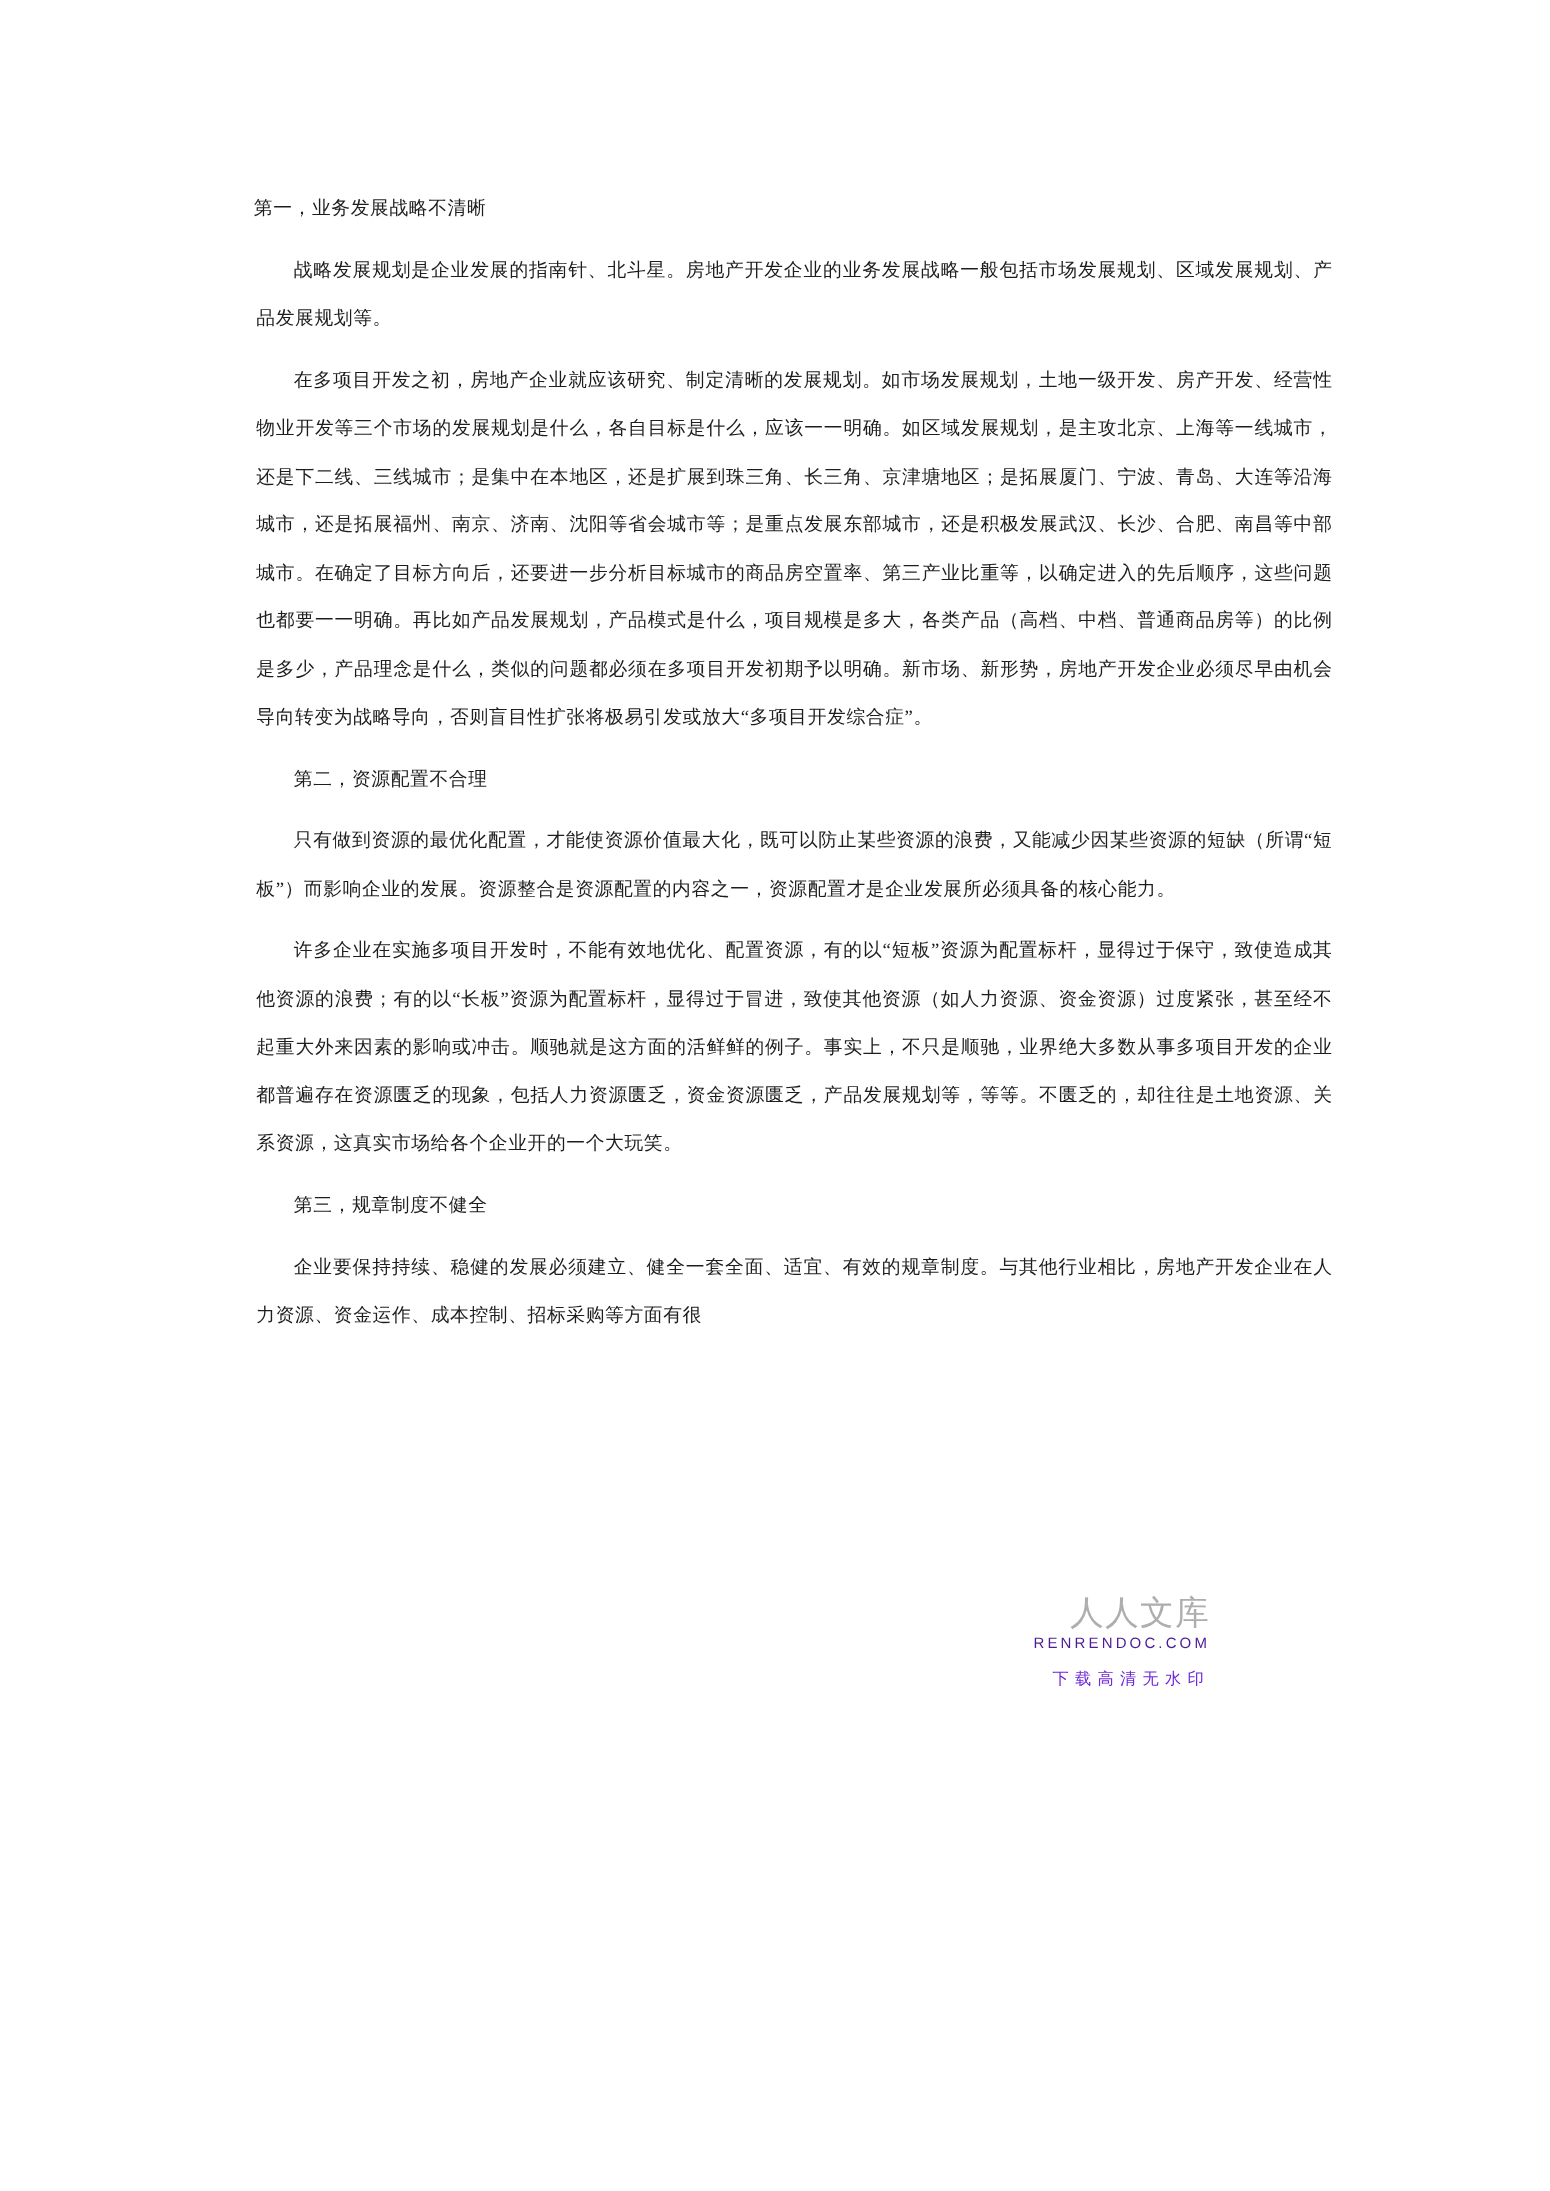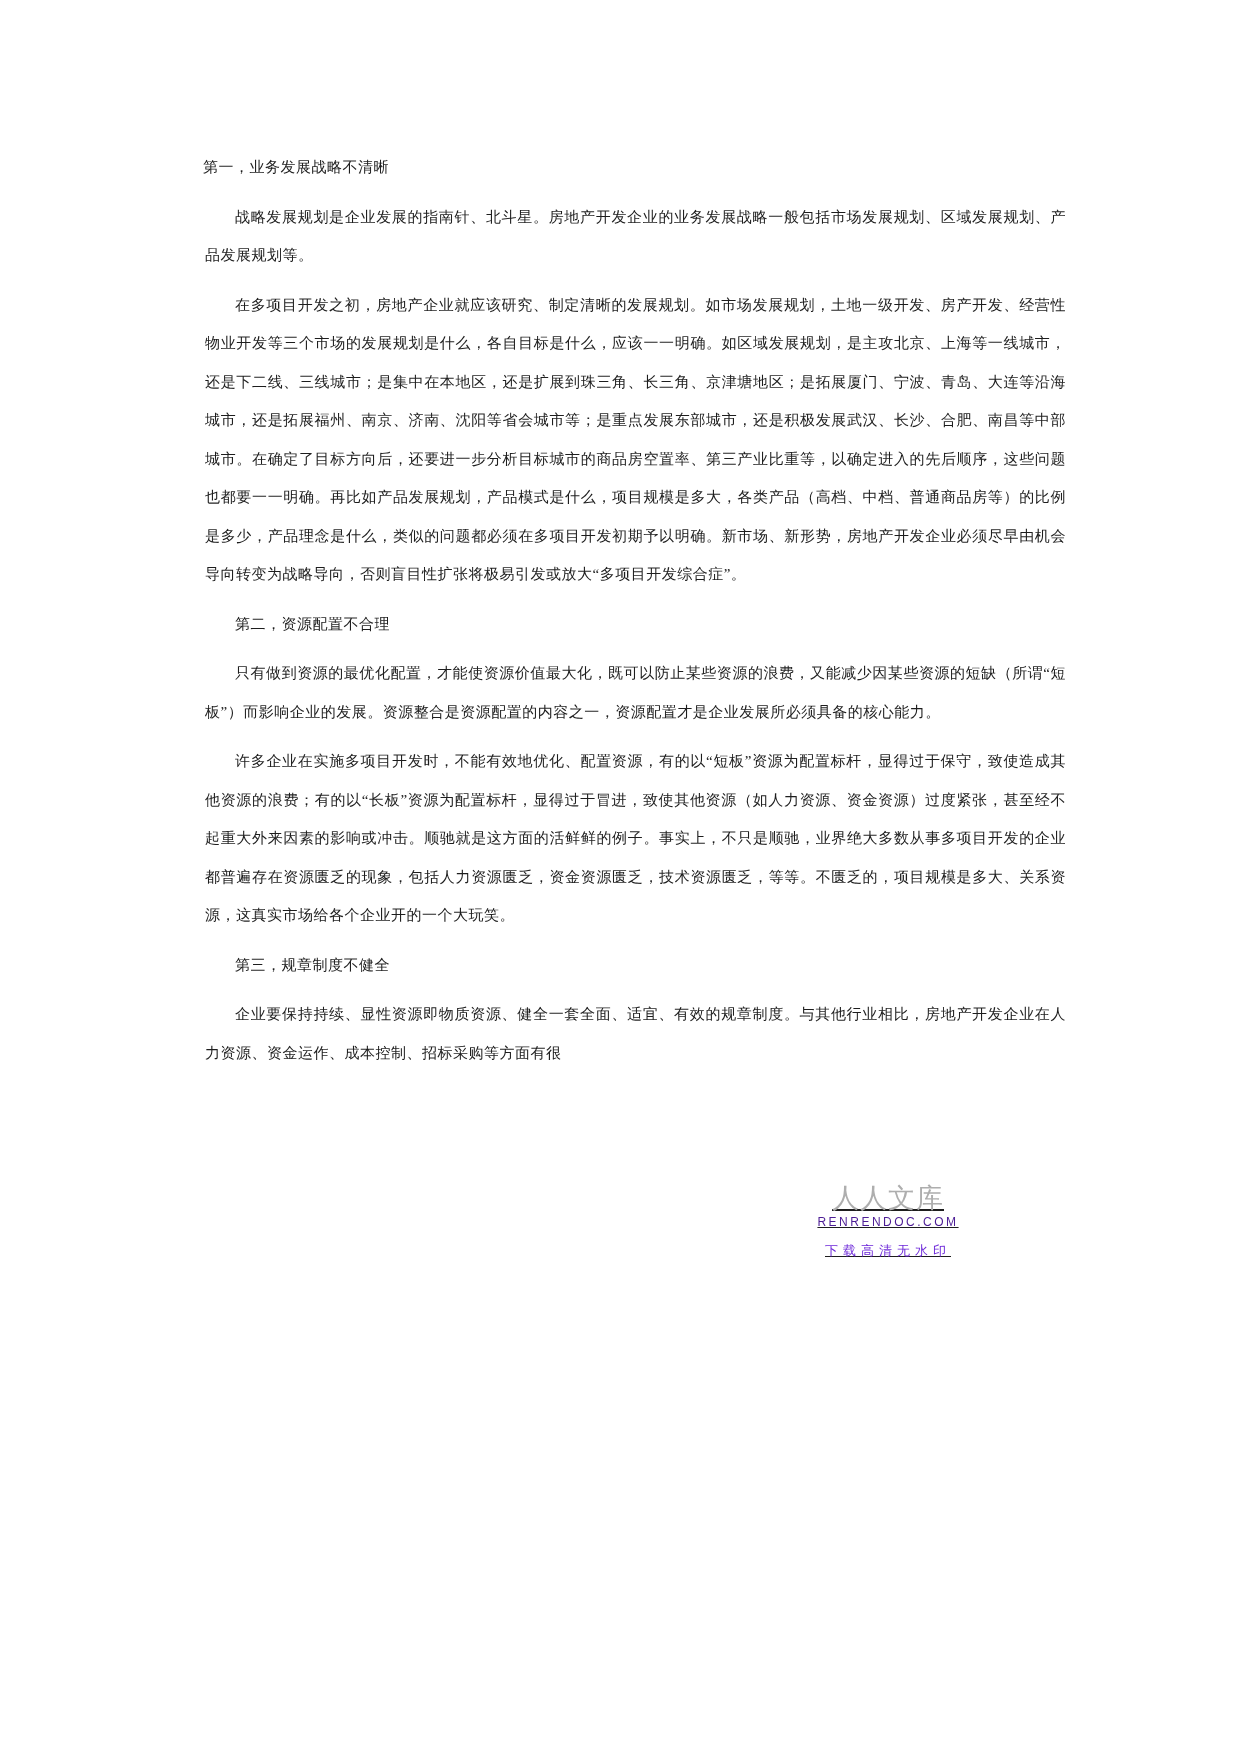--- a/index.html
+++ b/index.html
@@ -35,26 +35,25 @@
   .block + .block {
     margin-top: 11px;
     margin-left: 32px;
   }
   .heading {
     text-align: left;
   }
   .watermark {
     position: absolute;
     left: 808px;
-    top: 1184px;
+    top: 1276px;
     width: 160px;
     z-index: 0;
-    text-align: center;
+    text-align: right;
     pointer-events: none;
-    text-decoration: underline;
   }
   .wm-title {
     font-size: 27px;
     line-height: 28px;
     letter-spacing: 1px;
     color: #aeaeae;
     font-family: "Liberation Serif", "DejaVu Serif", serif;
   }
   .wm-site {
     margin-top: 4px;
@@ -83,18 +82,18 @@
     <div class="wm-site">RENRENDOC.COM</div>
     <div class="wm-caption">下载高清无水印</div>
   </div>
 
   <main class="content">
     <p class="block heading">第一，业务发展战略不清晰</p>
     <p class="block">战略发展规划是企业发展的指南针、北斗星。房地产开发企业的业务发展战略一般包括市场发展规划、区域发展规划、产品发展规划等。</p>
     <p class="block">在多项目开发之初，房地产企业就应该研究、制定清晰的发展规划。如市场发展规划，土地一级开发、房产开发、经营性物业开发等三个市场的发展规划是什么，各自目标是什么，应该一一明确。如区域发展规划，是主攻北京、上海等一线城市，还是下二线、三线城市；是集中在本地区，还是扩展到珠三角、长三角、京津塘地区；是拓展厦门、宁波、青岛、大连等沿海城市，还是拓展福州、南京、济南、沈阳等省会城市等；是重点发展东部城市，还是积极发展武汉、长沙、合肥、南昌等中部城市。在确定了目标方向后，还要进一步分析目标城市的商品房空置率、第三产业比重等，以确定进入的先后顺序，这些问题也都要一一明确。再比如产品发展规划，产品模式是什么，项目规模是多大，各类产品（高档、中档、普通商品房等）的比例是多少，产品理念是什么，类似的问题都必须在多项目开发初期予以明确。新市场、新形势，房地产开发企业必须尽早由机会导向转变为战略导向，否则盲目性扩张将极易引发或放大“多项目开发综合症”。</p>
     <p class="block heading">第二，资源配置不合理</p>
     <p class="block">只有做到资源的最优化配置，才能使资源价值最大化，既可以防止某些资源的浪费，又能减少因某些资源的短缺（所谓“短板”）而影响企业的发展。资源整合是资源配置的内容之一，资源配置才是企业发展所必须具备的核心能力。</p>
-    <p class="block">许多企业在实施多项目开发时，不能有效地优化、配置资源，有的以“短板”资源为配置标杆，显得过于保守，致使造成其他资源的浪费；有的以“长板”资源为配置标杆，显得过于冒进，致使其他资源（如人力资源、资金资源）过度紧张，甚至经不起重大外来因素的影响或冲击。顺驰就是这方面的活鲜鲜的例子。事实上，不只是顺驰，业界绝大多数从事多项目开发的企业都普遍存在资源匮乏的现象，包括人力资源匮乏，资金资源匮乏，技术资源匮乏，等等。不匮乏的，项目规模是多大、关系资源，这真实市场给各个企业开的一个大玩笑。</p>
+    <p class="block">许多企业在实施多项目开发时，不能有效地优化、配置资源，有的以“短板”资源为配置标杆，显得过于保守，致使造成其他资源的浪费；有的以“长板”资源为配置标杆，显得过于冒进，致使其他资源（如人力资源、资金资源）过度紧张，甚至经不起重大外来因素的影响或冲击。顺驰就是这方面的活鲜鲜的例子。事实上，不只是顺驰，业界绝大多数从事多项目开发的企业都普遍存在资源匮乏的现象，包括人力资源匮乏，资金资源匮乏，产品发展规划等，等等。不匮乏的，却往往是土地资源、关系资源，这真实市场给各个企业开的一个大玩笑。</p>
     <p class="block heading">第三，规章制度不健全</p>
-    <p class="block">企业要保持持续、显性资源即物质资源、健全一套全面、适宜、有效的规章制度。与其他行业相比，房地产开发企业在人力资源、资金运作、成本控制、招标采购等方面有很</p>
+    <p class="block">企业要保持持续、稳健的发展必须建立、健全一套全面、适宜、有效的规章制度。与其他行业相比，房地产开发企业在人力资源、资金运作、成本控制、招标采购等方面有很</p>
   </main>
 
 </div>
 
 </body></html>

